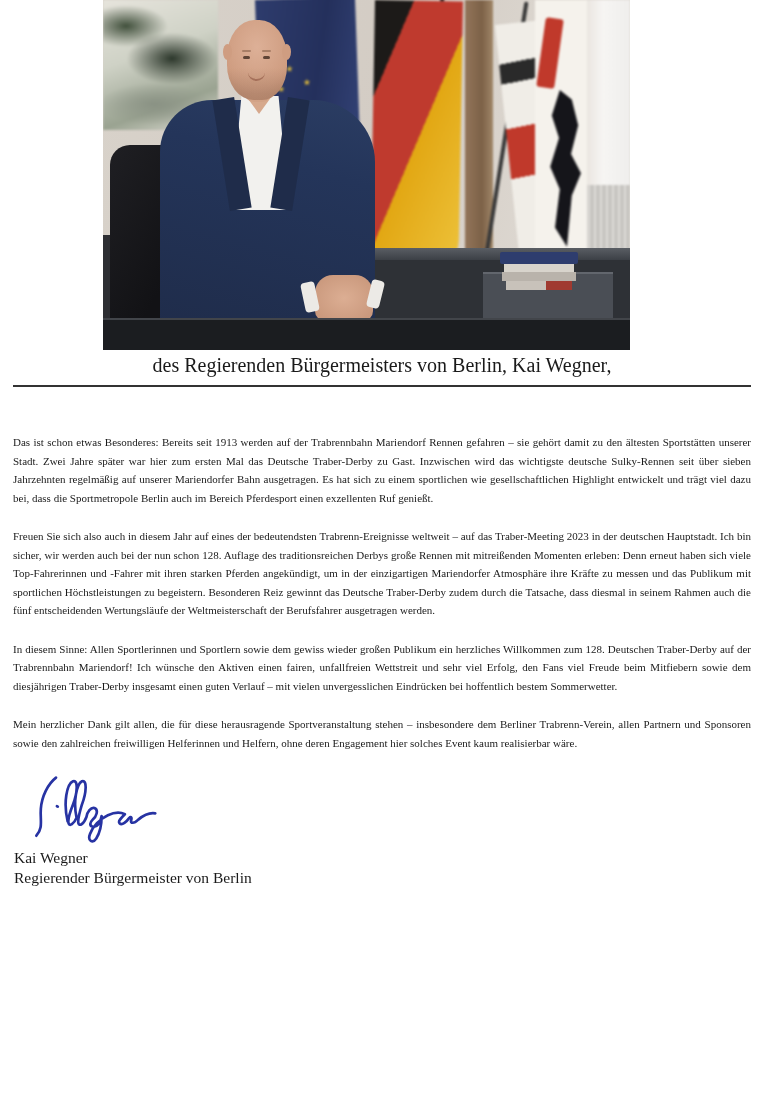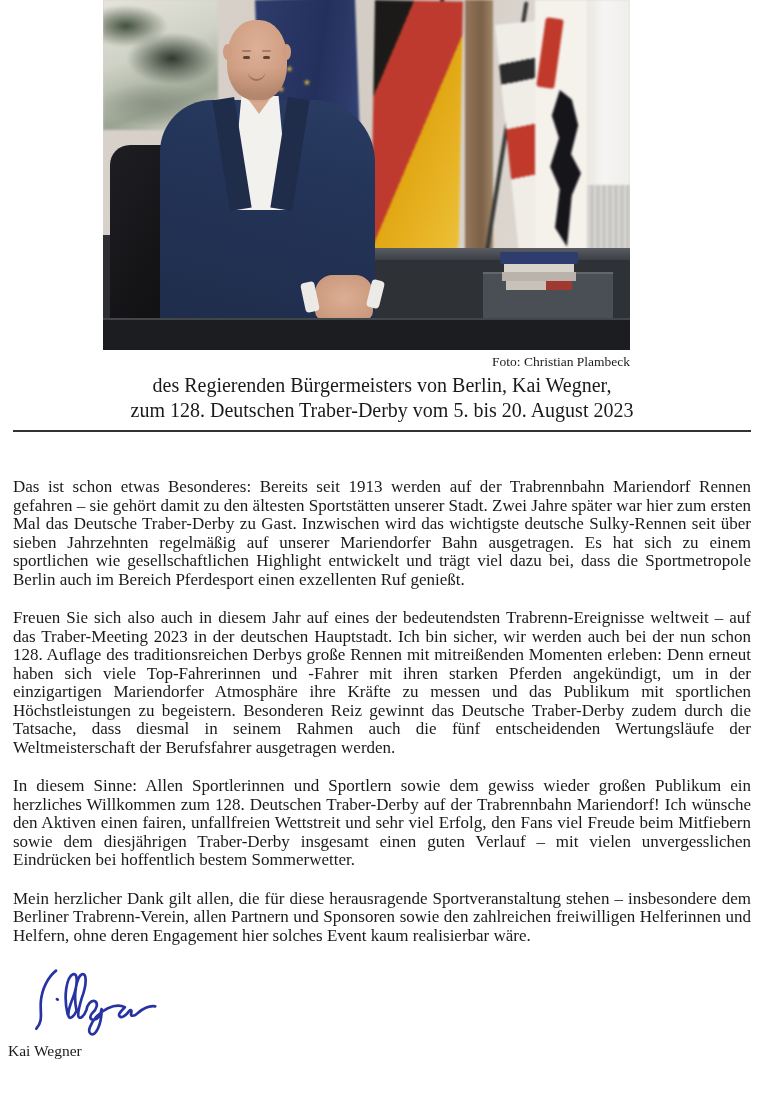--- a/index.html
+++ b/index.html
@@ -78,26 +78,26 @@
   .hands{left:212px;top:275px;width:58px;height:46px;background:radial-gradient(#dcae93,#c69478);border-radius:18px 18px 10px 10px;}
   .cuff-l{left:200px;top:282px;width:14px;height:30px;background:#eceae6;border-radius:4px;transform:rotate(-12deg);}
   .cuff-r{left:266px;top:280px;width:13px;height:28px;background:#eceae6;border-radius:4px;transform:rotate(14deg);}
   .front-desk{left:0;top:318px;width:527px;height:32px;background:#1b1d20;border-top:2px solid #42454a;}
   
   .credit{width:630px;margin-top:4px;text-align:right;font-size:13.5px;line-height:16px;}
   .title{margin-top:7px;text-align:center;font-size:20px;font-weight:bold;line-height:24px;}
   .subtitle{text-align:center;font-size:20px;line-height:20px;margin-top:5px;}
   .rule{margin:10px 13px 0 13px;border:none;border-top:2px solid var(--c-rule,#333);height:0;}
   .bodytext{margin:0 13px;}
-  .bodytext p{margin:0 0 20px 0;text-align:justify;font-size:17px;line-height:18.5px;}
+  .bodytext p{margin:0 0 20px 0;text-align:justify;font-size:11px;line-height:18.5px;}
   .bodytext p:first-child{margin-top:46px;}
   .sig-block{margin:2px 0 0 14px;}
   .sig-svg{display:block;}
   .sig-svg path{fill:none;stroke:var(--c-signature_ink,#2733a3);stroke-width:3;stroke-linecap:round;stroke-linejoin:round;}
-  .sig-name{margin:4px 0 0 8px;font-size:15.5px;line-height:20px;}
+  .sig-name{margin:4px 0 0 14px;font-size:15.5px;line-height:20px;}
   .sig-role{margin:0 0 0 14px;font-size:15.5px;line-height:20px;}
 </style>
 </head>
 <body>
 
 <div class="page">
 
   <div class="photo">
     <div class="photo-bg">
       <div class="painting"></div>
@@ -153,37 +153,36 @@
       <div class="mouth"></div>
       <div class="hands"></div>
       <div class="cuff-l"></div>
       <div class="cuff-r"></div>
       <div class="front-desk"></div>
     </div>
   </div>
 
   <div style="height:350px"></div>
 
-  <div class="credit">Foto: Christian Plambeck</div>
 
   <div class="subtitle">des Regierenden Bürgermeisters von Berlin, Kai Wegner,</div>
-  <div class="subtitle">zum 128. Deutschen Traber-Derby vom 5. bis 20. August 2023</div>
 
   <hr class="rule">
 
   <div class="bodytext">
     <p>Das ist schon etwas Besonderes: Bereits seit 1913 werden auf der Trabrennbahn Mariendorf Rennen gefahren – sie gehört damit zu den ältesten Sportstätten unserer Stadt. Zwei Jahre später war hier zum ersten Mal das Deutsche Traber-Derby zu Gast. Inzwischen wird das wichtigste deutsche Sulky-Rennen seit über sieben Jahrzehnten regelmäßig auf unserer Mariendorfer Bahn ausgetragen. Es hat sich zu einem sportlichen wie gesellschaftlichen Highlight entwickelt und trägt viel dazu bei, dass die Sportmetropole Berlin auch im Bereich Pferdesport einen exzellenten Ruf genießt.</p>
     <p>Freuen Sie sich also auch in diesem Jahr auf eines der bedeutendsten Trabrenn-Ereignisse weltweit – auf das Traber-Meeting 2023 in der deutschen Hauptstadt.  Ich bin sicher, wir werden auch bei der nun schon 128. Auflage des traditionsreichen Derbys große Rennen mit mitreißenden Momenten erleben: Denn erneut haben sich viele Top-Fahrerinnen und -Fahrer mit ihren starken Pferden angekündigt, um in der einzigartigen Mariendorfer Atmosphäre ihre Kräfte zu messen und das Publikum mit sportlichen Höchstleistungen zu begeistern. Besonderen Reiz gewinnt das Deutsche Traber-Derby zudem durch die Tatsache, dass diesmal in seinem Rahmen auch die fünf entscheidenden Wertungsläufe der Weltmeisterschaft der Berufsfahrer ausgetragen werden.</p>
     <p>In diesem Sinne: Allen Sportlerinnen und Sportlern sowie dem gewiss wieder großen Publikum ein herzliches Willkommen zum 128. Deutschen Traber-Derby auf der Trabrennbahn Mariendorf! Ich wünsche den Aktiven einen fairen, unfallfreien Wettstreit und sehr viel Erfolg, den Fans viel Freude beim Mitfiebern sowie dem diesjährigen Traber-Derby insgesamt einen guten Verlauf – mit vielen unvergesslichen Eindrücken bei hoffentlich bestem Sommerwetter.</p>
     <p>Mein herzlicher Dank gilt allen, die für diese herausragende Sportveranstaltung stehen – insbesondere dem Berliner Trabrenn-Verein, allen Partnern und Sponsoren sowie den zahlreichen freiwilligen Helferinnen und Helfern, ohne deren Engagement hier solches Event kaum realisierbar wäre.</p>
   </div>
 
   <div class="sig-block">
     <svg class="sig-svg" viewBox="0 0 170 80" width="152" height="72">
       <path d="M47,6 C38,13 31,27 30,41 C29,53 33,62 25,71"></path>
       <path d="M48,38 l1,0.5"></path>
       <path d="M60,55 C55,34 59,13 66,10 C72,8 71,23 66,36 C62,46 60,53 61,57 C62,61 67,58 70,51 C66,33 70,13 76,10 C82,8 81,23 76,36 C73,46 71,53 72,57 C73,61 78,58 81,50 C82,44 86,39 90,40 C95,42 92,50 88,53 C85,56 84,60 88,61 C93,62 97,56 98,49 C98,57 96,68 92,74 C88,80 82,77 85,69 C88,61 96,52 105,48 C114,44 120,45 124,47 C120,51 116,55 118,57 C121,60 126,55 129,51 C131,49 132,51 131,54 C130,57 134,58 139,53 C145,48 152,45 158,46"></path>
     </svg>
   </div>
 
   <div class="sig-name">Kai Wegner</div>
+  <div class="sig-role">Regierender Bürgermeister von Berlin</div>
 
 </div>
 
 </body></html>

